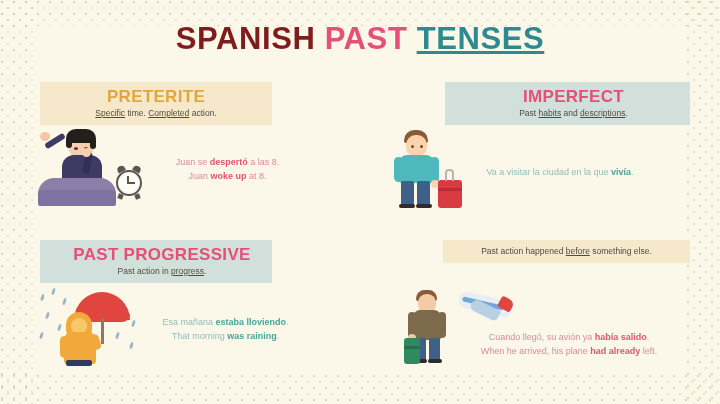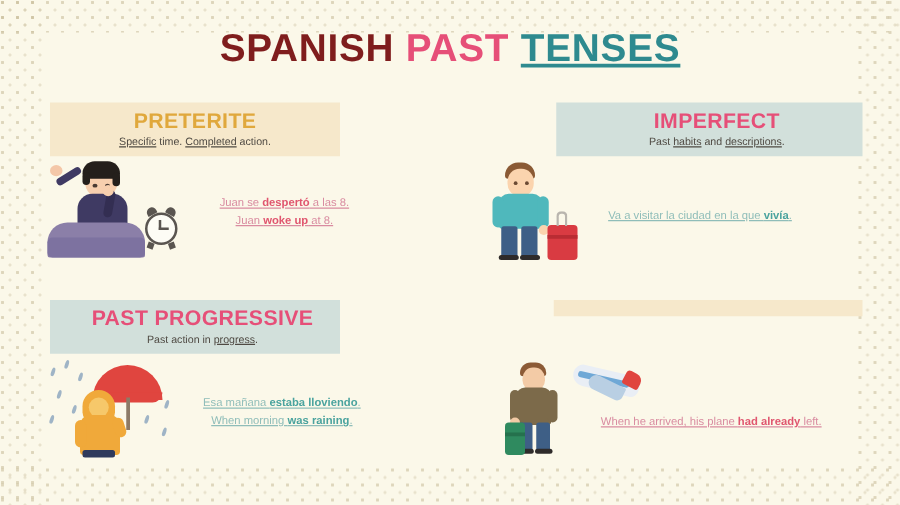--- a/index.html
+++ b/index.html
@@ -81,21 +81,20 @@
     margin: 0;
   }
   .tense-sub u { text-decoration: underline; }
 
   
   .example {
     position: absolute;
     text-align: center;
     font-size: 9px;
     line-height: 1.55;
-    text-decoration: underline;
   }
   .example .es, .example .en { display: block; white-space: nowrap; }
   .ex-pink { color: #d98ba0; }
   .ex-teal { color: #8fbdb9; }
   .ex-pink b { color: #e0566f; font-weight: bold; }
   .ex-teal b { color: #4aa39e; font-weight: bold; }
 
   
   .illus { position: absolute; }
 
@@ -228,27 +227,30 @@
       <div class="sh" style="left:28px; top:28px; width:26px; height:26px; background:#f0a93a; border-radius:13px 13px 8px 8px;"></div>
       <div class="sh" style="left:33px; top:34px; width:16px; height:16px; background:#f6c86a; border-radius:50%;"></div>
       <div class="sh" style="left:26px; top:48px; width:32px; height:32px; background:#f0a93a; border-radius:8px 8px 3px 3px;"></div>
       <div class="sh" style="left:22px; top:52px; width:9px; height:22px; background:#f0a93a; border-radius:5px;"></div>
       <div class="sh" style="left:53px; top:50px; width:9px; height:16px; background:#f0a93a; border-radius:5px; transform:rotate(-18deg);"></div>
       <div class="sh" style="left:28px; top:76px; width:26px; height:6px; background:#2f3a5c; border-radius:2px;"></div>
     </div>
 
     <div class="example ex-teal" style="left:118px; top:316px; width:215px;">
       <span class="es"><span>Esa mañana </span><b>estaba lloviendo</b><span>.</span></span>
-      <span class="en"><span>When morning </span><b>was raining</b><span>.</span></span>
+      <span class="en"><span>That morning </span><b>was raining</b><span>.</span></span>
     </div>
   </div>
 
   <div class="section">
 
     <div class="header-band band-cream" style="left:443px; top:240px; width:247px;">
+      <div class="tense-sub">
+        <span>Past action happened </span><u>before</u><span> something else.</span>
+      </div>
     </div>
 
     <div class="illus" style="left:404px; top:284px; width:112px; height:82px;">
 
       <div class="sh" style="left:54px; top:12px; width:54px; height:17px; background:#e9eef5; border-radius:12px 4px 10px 14px; transform:rotate(13deg);"></div>
       <div class="sh" style="left:58px; top:17px; width:42px; height:5px; background:#6fa8d6; border-radius:3px; transform:rotate(13deg);"></div>
       <div class="sh" style="left:66px; top:20px; width:30px; height:12px; background:#b9cfe3; border-radius:10px 2px 8px 10px; transform:rotate(26deg);"></div>
       <div class="sh" style="left:95px; top:14px; width:14px; height:12px; background:#e0453f; border-radius:3px 6px 2px 2px; transform:rotate(28deg);"></div>
 
       <div class="sh" style="left:12px; top:6px; width:21px; height:11px; background:#8c5b36; border-radius:10px 10px 3px 3px;"></div>
@@ -262,17 +264,18 @@
       <div class="sh" style="left:11px; top:54px; width:11px; height:24px; background:#3e5f86; border-radius:2px;"></div>
       <div class="sh" style="left:25px; top:54px; width:11px; height:24px; background:#3e5f86; border-radius:2px;"></div>
       <div class="sh" style="left:9px;  top:75px; width:14px; height:4px; background:#2e2b2a; border-radius:2px;"></div>
       <div class="sh" style="left:24px; top:75px; width:14px; height:4px; background:#2e2b2a; border-radius:2px;"></div>
 
       <div class="sh" style="left:0px; top:54px; width:16px; height:26px; background:#2f8a5f; border-radius:3px;"></div>
       <div class="sh" style="left:0px; top:62px; width:16px; height:3px; background:#25714d;"></div>
     </div>
 
     <div class="example ex-pink" style="left:435px; top:331px; width:268px;">
+      <span class="es"><span>Cuando llegó, su avión ya </span><b>había salido</b><span>.</span></span>
       <span class="en"><span>When he arrived, his plane </span><b>had already</b><span> left.</span></span>
     </div>
   </div>
 
 </div>
 
 </body></html>

